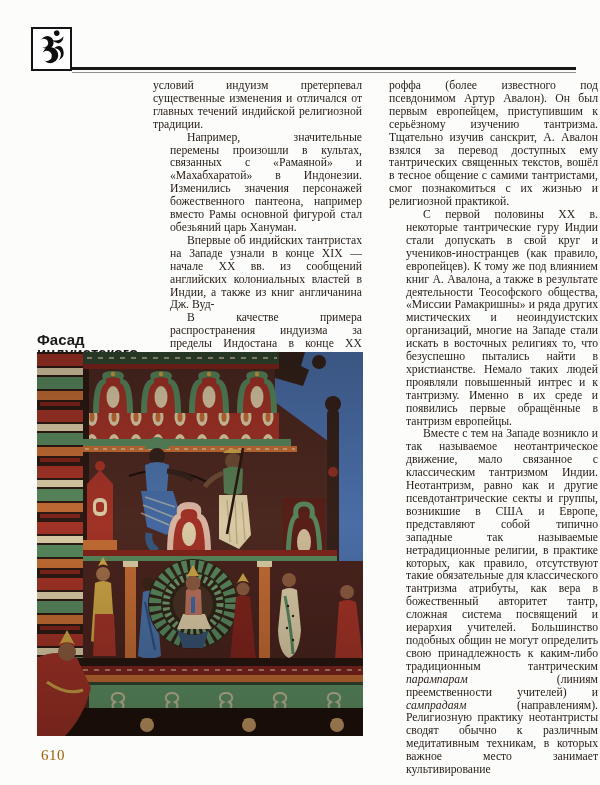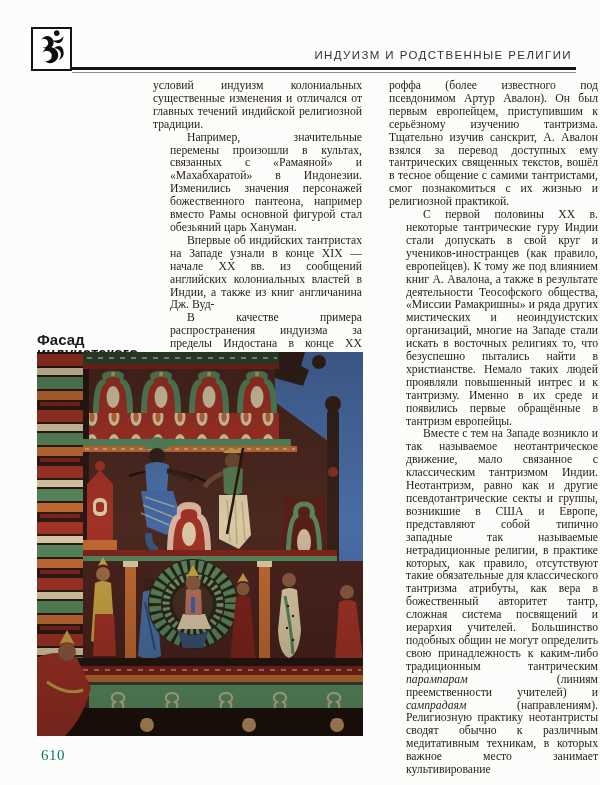--- a/index.html
+++ b/index.html
@@ -26,46 +26,45 @@
   .col i{font-style:italic;}
   
   .caption{
     position:absolute;left:37px;top:334px;width:112px;
     font-family:Liberation Sans, sans-serif;font-weight:bold;font-size:15px;line-height:12.6px;color:#1a1a1a;
   }
   
   .photo{position:absolute;left:37px;top:352px;width:326px;height:384px;}
   .photo svg{display:block;}
   
-  .pagenum{position:absolute;left:41px;top:747px;font-size:15px;color:#0f766e;letter-spacing:0.5px;}
+  .pagenum{position:absolute;left:41px;top:747px;font-size:15px;color:#a16207;letter-spacing:0.5px;}
 </style>
 </head>
 <body>
 
 <div class="page">
 
   <div class="om-box">
     <svg viewBox="0 0 40 42">
       <g transform="rotate(-18 20 22)">
         <circle cx="18" cy="13" r="7" fill="#0d0d0d"></circle>
         <circle cx="14.5" cy="12.5" r="4.6" fill="#ffffff"></circle>
         <circle cx="17" cy="27" r="8.6" fill="#0d0d0d"></circle>
         <circle cx="13" cy="26.5" r="5.6" fill="#ffffff"></circle>
         <path d="M23 21 q9 -3 9 5 q0 8 -8 9 q5 -4 4.5 -8 q-0.5 -4 -5.5 -6 z" fill="#0d0d0d"></path>
         <circle cx="31" cy="6.5" r="3" fill="#0d0d0d"></circle>
         <path d="M24 12 q6 4.5 13 0 q-2.5 5.5 -6.5 5.5 q-4 0 -6.5 -5.5 z" fill="#0d0d0d"></path>
       </g>
     </svg>
   </div>
-  <div class="hdr-title">ИНДУИЗМ И РОДСТВЕННЫЕ РЕЛИГИИ</div>
   <div class="hdr-rule"></div>
   <div class="hdr-rule2"></div>
 
   <div class="col col-left">
-    <p><span>условий индуизм колониальных существенные изменения и отличался от главных течений индийской религиозной традиции.</span></p>
+    <p><span>условий индуизм претерпевал существенные изменения и отличался от главных течений индийской религиозной традиции.</span></p>
     <p class="indent"><span>Например, значительные перемены произошли в культах, связанных с «Рамаяной» и «Махабхаратой» в Индонезии. Изменились значения персонажей божественного пантеона, например вместо Рамы основной фигурой стал обезьяний царь Хануман.</span></p>
     <p class="indent"><span>Впервые об индийских тантристах на Западе узнали в конце XIX — начале XX вв. из сообщений английских колониальных властей в Индии, а также из книг англичанина Дж. Вуд-</span></p>
     <p class="indent"><span>В качестве примера распространения индуизма за пределы Индостана в конце XX столетия можно привести тантрические общины.</span></p>
   </div>
   <div class="col col-right">
     <p><span>роффа (более известного под псевдонимом Артур Авалон). Он был первым европейцем, приступившим к серьёзному изучению тантризма. Тщательно изучив санскрит, А. Авалон взялся за перевод доступных ему тантрических священных текстов, вошёл в тесное общение с самими тантристами, смог познакомиться с их жизнью и религиозной практикой.</span></p>
     <p class="indent"><span>С первой половины XX в. некоторые тантрические гуру Индии стали допускать в свой круг и учеников-иностранцев (как правило, европейцев). К тому же под влиянием книг А. Авалона, а также в результате деятельности Теософского общества, «Миссии Рамакришны» и ряда других мистических и неоиндуистских организаций, многие на Западе стали искать в восточных религиях то, что безуспешно пытались найти в христианстве. Немало таких людей проявляли повышенный интрес и к тантризму. Именно в их среде и появились первые обращённые в тантризм европейцы.</span></p>
     <p class="indent"><span>Вместе с тем на Западе возникло и так называемое неотантрическое движение, мало связанное с классическим тантризмом Индии. Неотантризм, равно как и другие псевдотантрические секты и группы, возникшие в США и Европе, представляют собой типично западные так называемые нетрадиционные религии, в практике которых, как правило, отсутствуют такие обязательные для классического тантризма атрибуты, как вера в божественный авторитет тантр, сложная система посвящений и иерархия учителей. Большинство подобных общин не могут определить свою принадлежность к каким-либо традиционным тантрическим </span><i>парампарам</i><span> (линиям преемственности учителей) и </span><i>сампрадаям</i><span> (направлениям). Религиозную практику неотантристы сводят обычно к различным медитативным техникам, в которых важное место занимает культивирование</span></p>
   </div>
 

